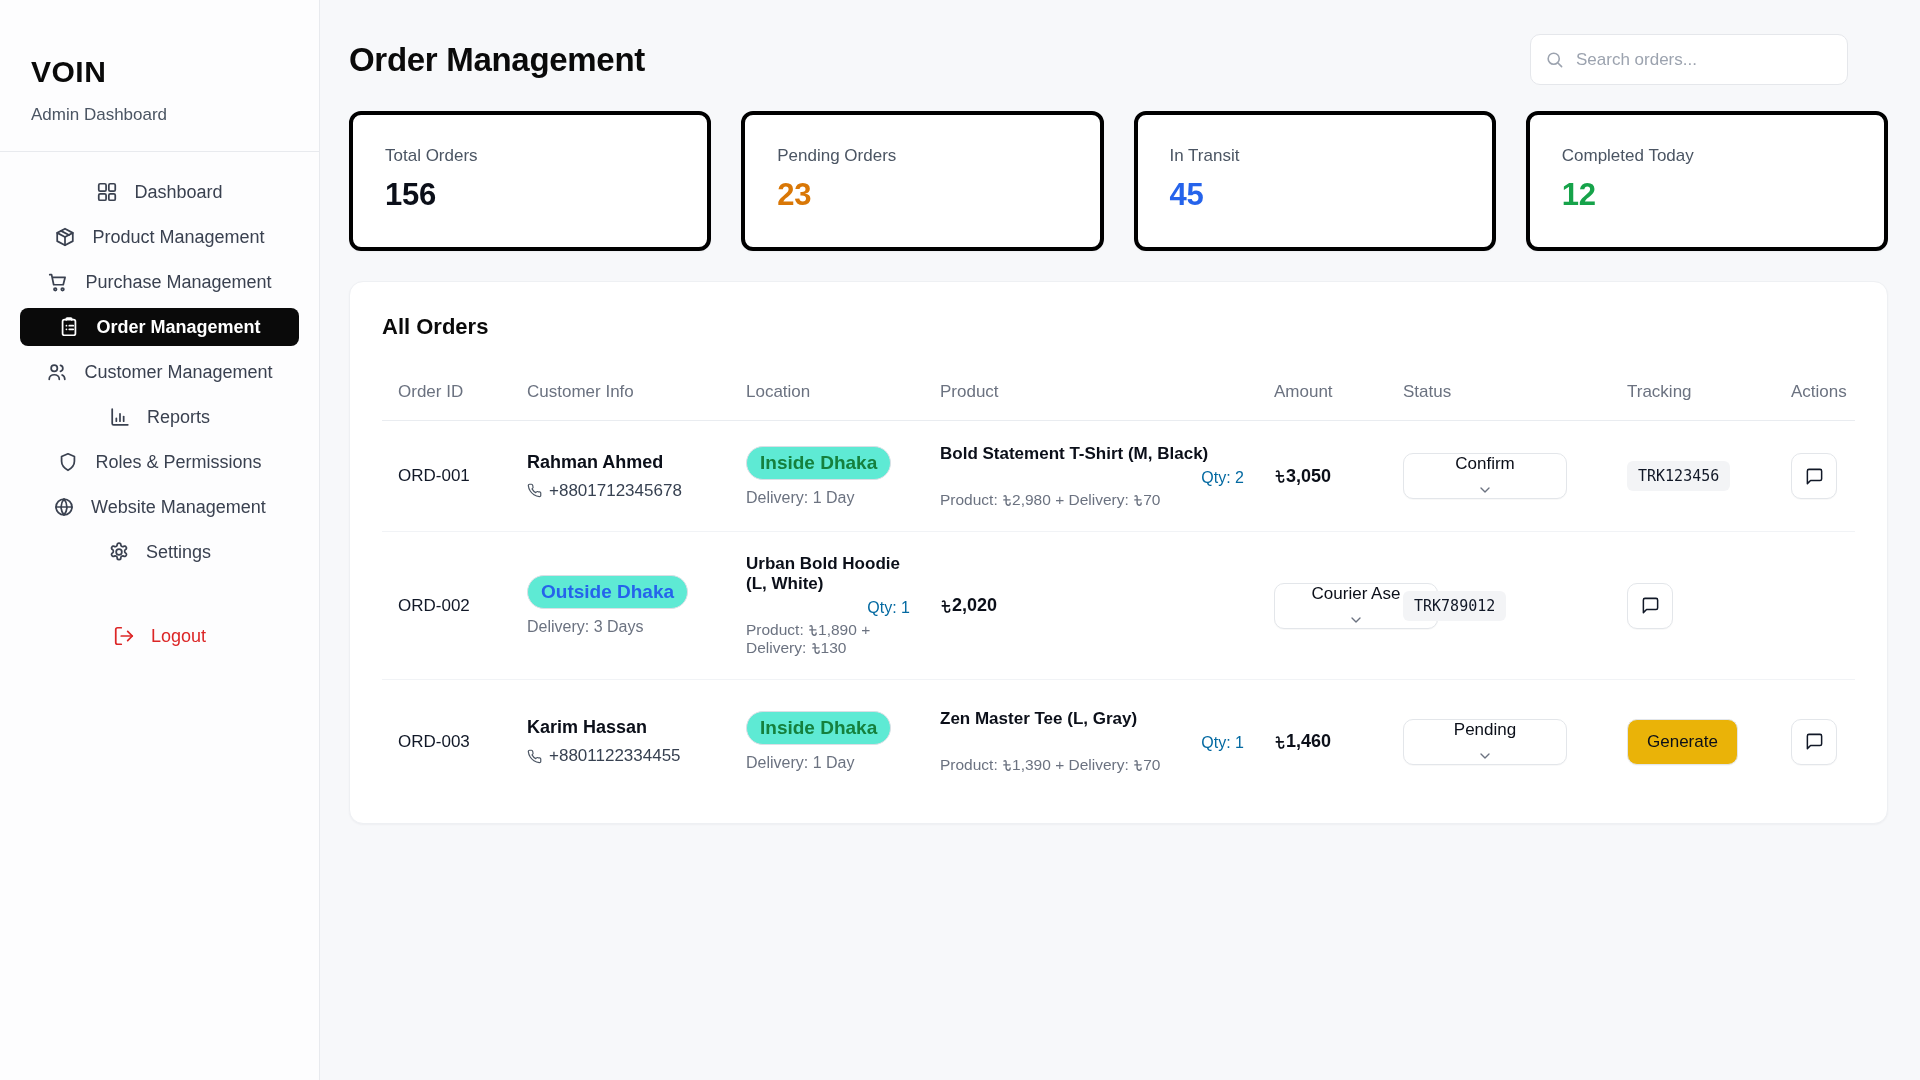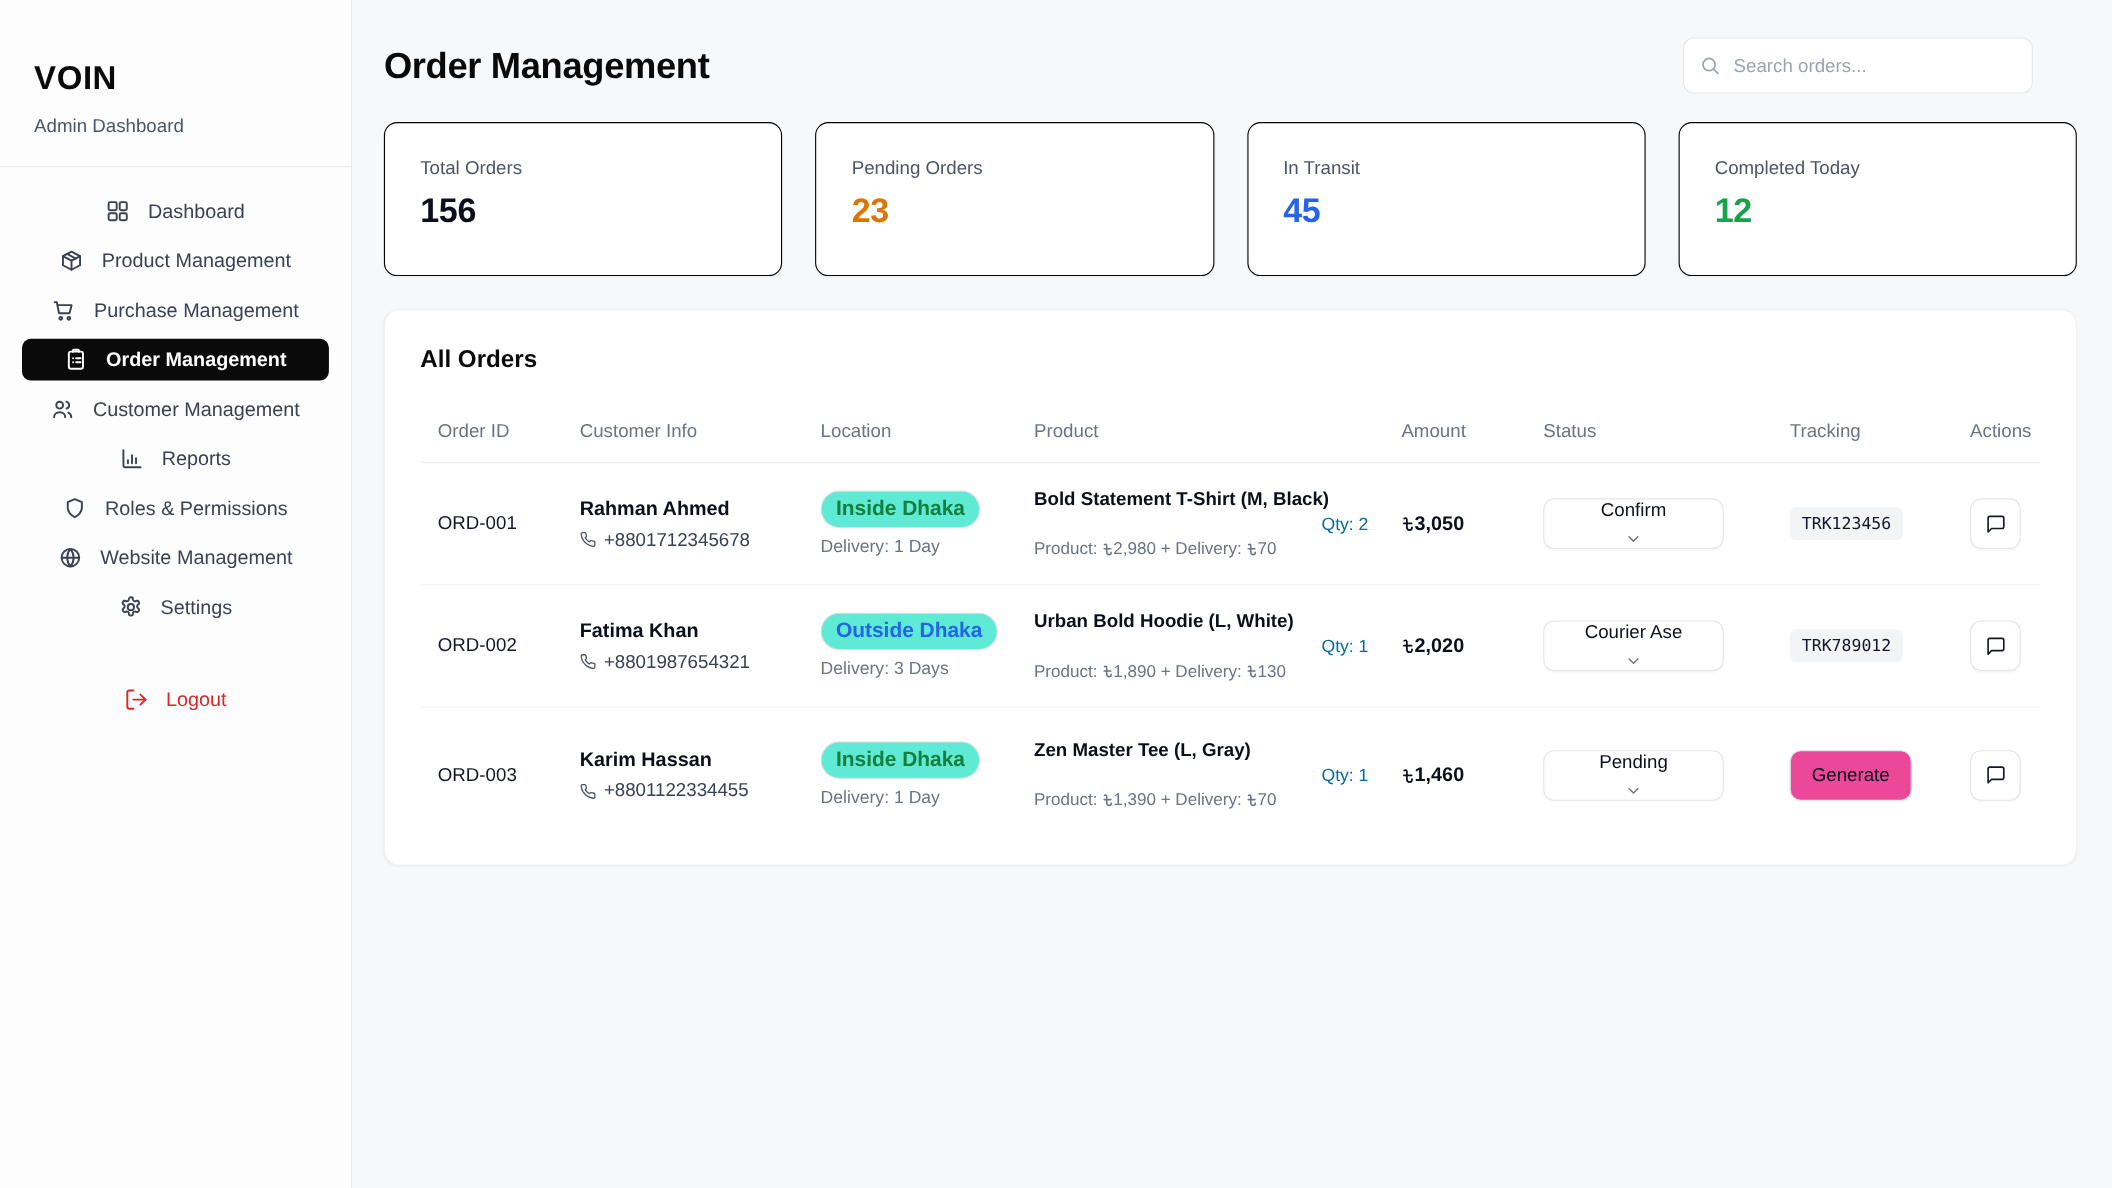--- a/index.html
+++ b/index.html
@@ -43,21 +43,21 @@
   .search-input {
     width:318px; height:51px; border:1px solid #e5e7eb; border-radius:10px;
     background:#ffffff; padding:0 14px 0 45px; font-size:17px; color:#111827;
     font-family:inherit; outline:none;
   }
   .search-input::placeholder { color:#9ca3af; }
 
   
   .stats { display:grid; grid-template-columns:repeat(4,1fr); gap:30px; margin-bottom:30px; }
   .stat-card {
-    background:#ffffff; border:1px solid #000000; border-radius:12px;
+    background:#ffffff; border:4px solid #000000; border-radius:12px;
     height:140px; padding:31px 32px; box-shadow:0 1px 2px rgba(16,24,40,.04);
   }
   .stat-label { font-size:17px; color:#4b5563; font-weight:500; }
   .stat-value { margin-top:11px; font-size:31px; font-weight:800; letter-spacing:-.3px; }
 
   
   .table-card {
     background:#ffffff; border:1px solid #eef0f3; border-radius:14px;
     padding:32px; box-shadow:0 1px 2px rgba(16,24,40,.04);
   }
@@ -97,21 +97,21 @@
     padding:0 14px; cursor:pointer; box-shadow:0 1px 1px rgba(16,24,40,.03);flex-direction:column;
   }
   .status-select .val { font-size:17px; color:#0b0f19; white-space:nowrap; overflow:hidden; }
   .status-select .chev { width:16px; height:16px; color:#6b7280; flex:0 0 16px; }
 
   .track-code {
     display:inline-block; background:#f3f4f6; border-radius:6px; padding:6px 11px;
     font-family:"DejaVu Sans Mono","Liberation Mono",monospace; font-size:15px; color:#111827;
   }
   .generate-btn {
-    background:#ec4899; border:1px solid #e3e6ea; border-radius:10px; height:46px; padding:0 19px;
+    background:#eab308; border:1px solid #e3e6ea; border-radius:10px; height:46px; padding:0 19px;
     font-size:17px; color:#0b0f19; font-family:inherit; cursor:pointer;
     box-shadow:0 1px 1px rgba(16,24,40,.03);
   }
   .chat-btn {
     width:46px; height:46px; background:#fff; border:1px solid #e3e6ea; border-radius:10px;
     display:flex; align-items:center; justify-content:center; cursor:pointer;
     box-shadow:0 1px 1px rgba(16,24,40,.03);
   }
   .chat-btn .ic { width:19px; height:19px; color:#111827; }
 </style>
@@ -356,29 +356,20 @@
           <svg class="ic" viewBox="0 0 24 24">
               <use href="#i-chat"></use>
             </svg>
         </button>
       </div>
     </div>
 
     <div class="grid-row trow">
       <div class="cell-orderid">ORD-002</div>
       <div>
-        <div class="cust-name">Fatima Khan</div>
-        <div class="cust-phone">
-          <svg class="ic" viewBox="0 0 24 24">
-              <use href="#i-phone"></use>
-            </svg>
-          <span>+8801987654321</span>
-        </div>
-      </div>
-      <div>
         <span class="loc-pill" style="color: rgb(37, 99, 235);">Outside Dhaka</span>
         <div class="loc-delivery">Delivery: 3 Days</div>
       </div>
       <div>
         <div class="prod-name">Urban Bold Hoodie (L, White)</div>
         <div class="prod-qty">Qty: 1</div>
         <div class="prod-price">
           <span>Product:</span>
           <svg class="taka" width="10" height="13" viewBox="0 0 12 16">
               <use href="#i-taka"></use>

